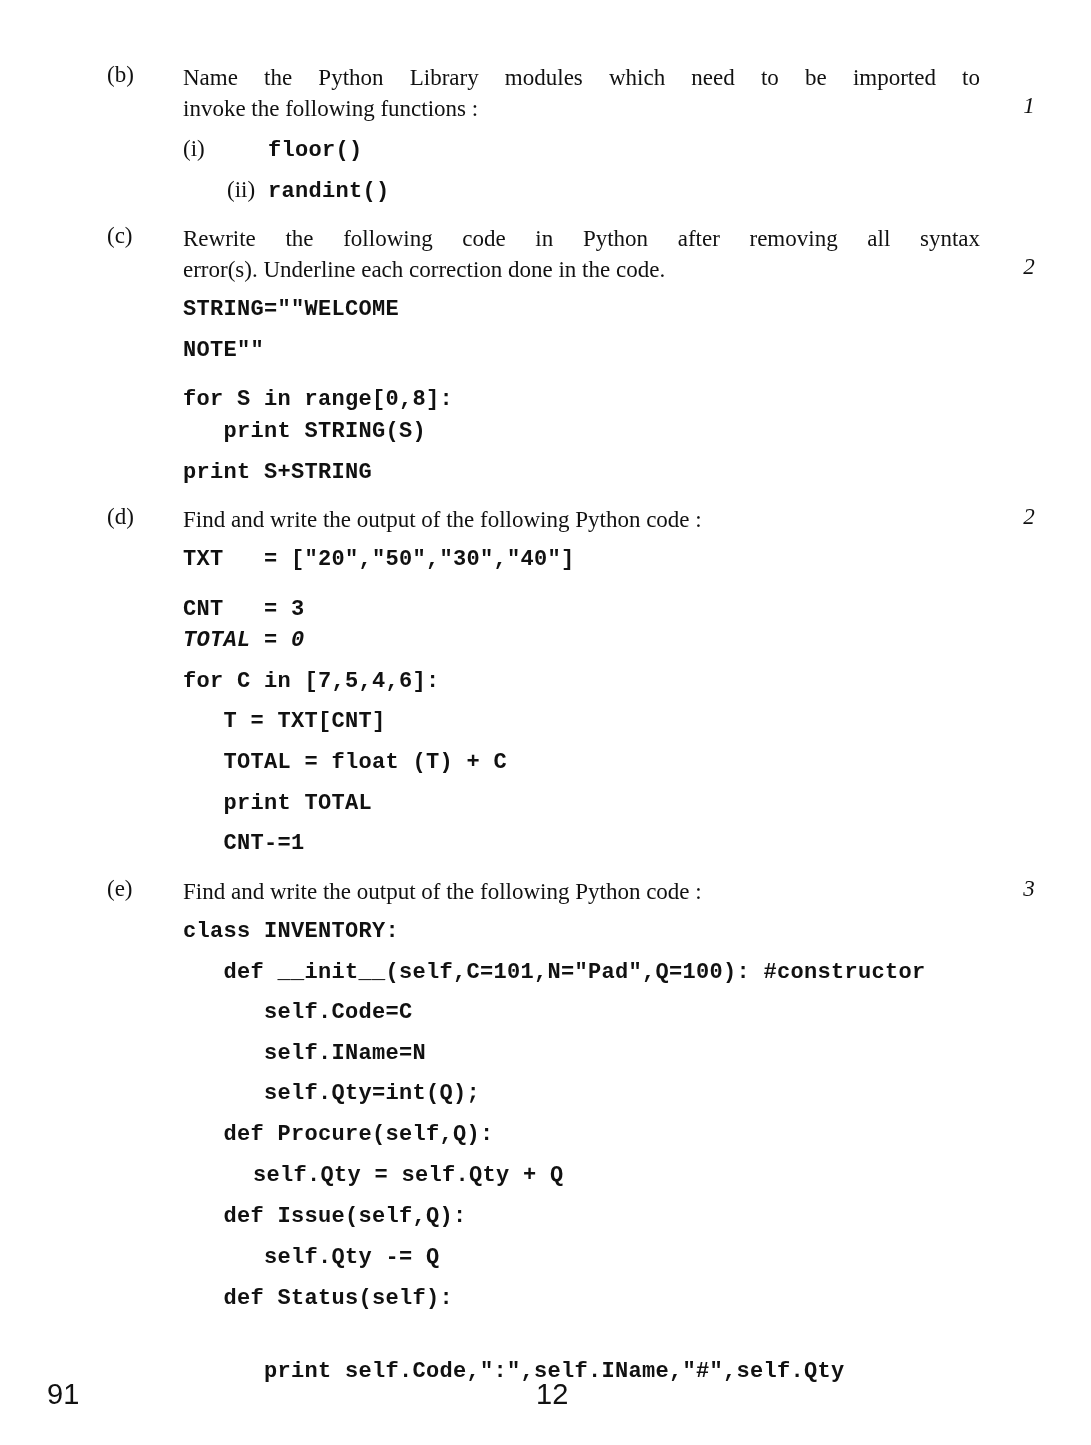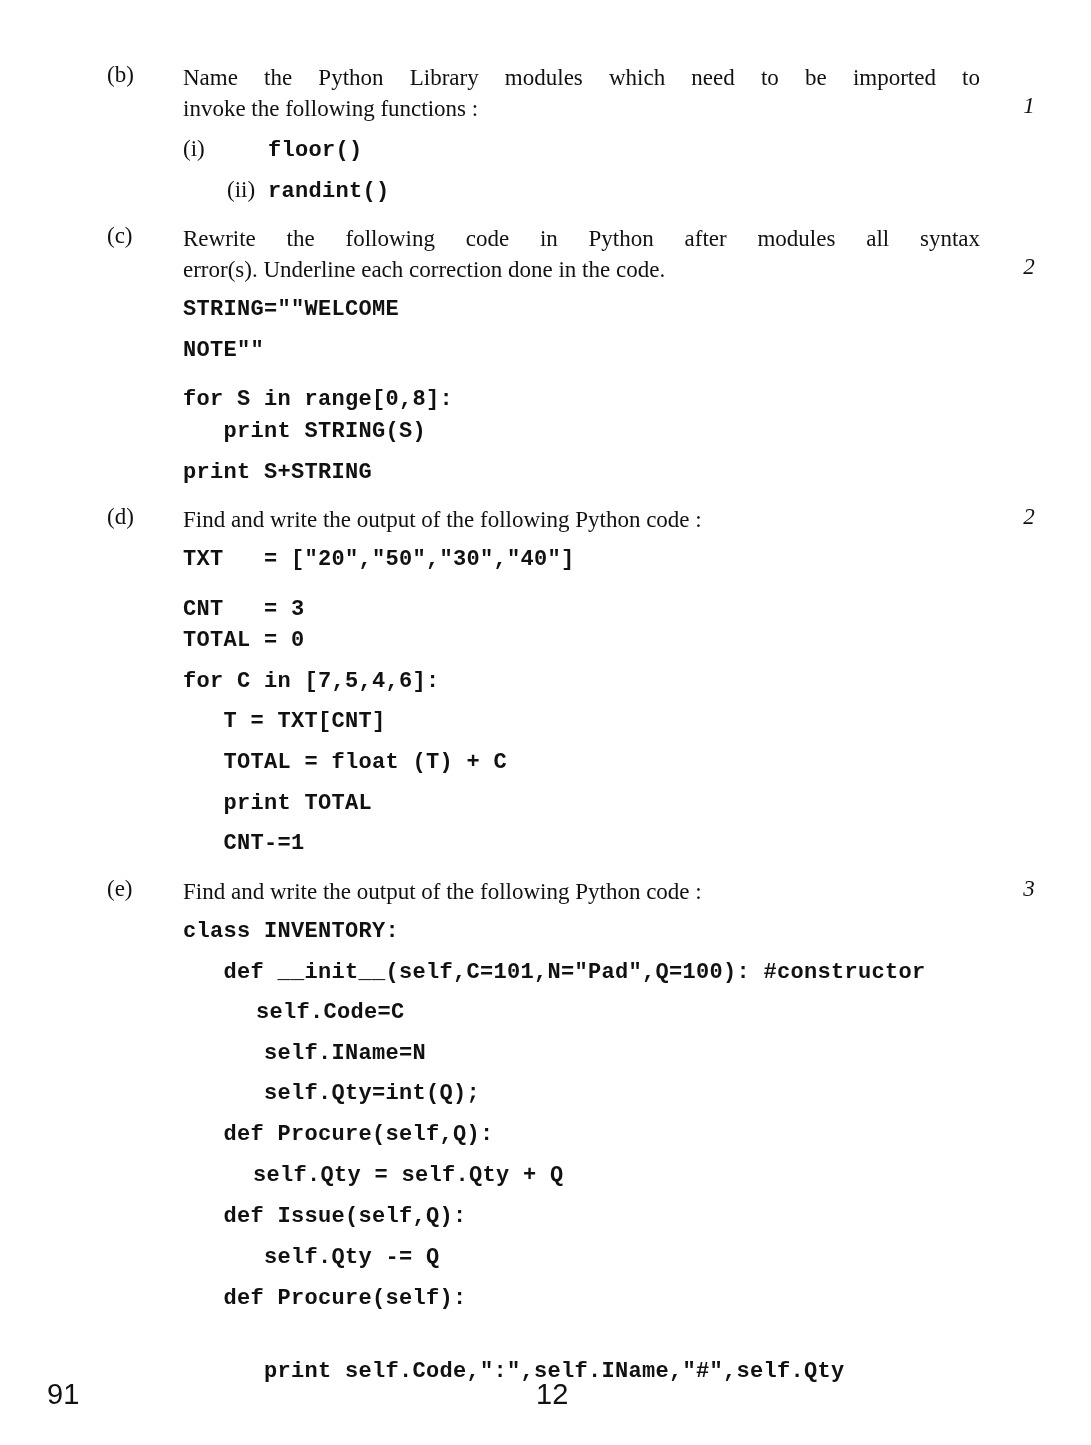--- a/index.html
+++ b/index.html
@@ -44,55 +44,55 @@
   <div class="qtext" style="top:93px;">invoke the following functions :</div>
   <span class="marks italic" style="top:93px;">1</span>
   <span class="sublabel" style="top:136px;">(i)</span>
   <span class="code" style="left:268px; top:138px;">floor()</span>
   <span class="sublabel" style="top:177px;margin-left:44px;">(ii)</span>
   <span class="code" style="left:268px; top:179px;">randint()</span>
 </div>
 
 <div>
   <span class="qlabel" style="top:223px;">(c)</span>
-  <div class="qtext" style="top:223px; text-align-last: justify;">Rewrite the following code in Python after modules all syntax</div>
+  <div class="qtext" style="top:223px; text-align-last: justify;">Rewrite the following code in Python after removing all syntax</div>
   <div class="qtext" style="top:254px;">error(s). Underline each correction done in the code.</div>
   <span class="marks italic" style="top:254px;">2</span>
   <span class="code" style="left:183px; top:297px;">STRING=""WELCOME</span>
   <span class="code" style="left:183px; top:338px;">NOTE""</span>
   <span class="code" style="left:183px; top:378px;margin-top:9px;">for S in range[0,8]:</span>
   <span class="code" style="left:183px; top:419px;">   print STRING(S)</span>
   <span class="code" style="left:183px; top:460px;">print S+STRING</span>
 </div>
 
 <div>
   <span class="qlabel" style="top:504px;">(d)</span>
   <div class="qtext" style="top:504px;">Find and write the output of the following Python code :</div>
   <span class="marks italic" style="top:504px;">2</span>
   <span class="code" style="left:183px; top:547px;">TXT   = ["20","50","30","40"]</span>
   <span class="code" style="left:183px; top:597px;">CNT   = 3</span>
-  <span class="code" style="left:183px; top:628px;">TOTAL = 0</span>
+  <span class="code" style="left:183px; top:628px;font-style:italic;">TOTAL = 0</span>
   <span class="code" style="left:183px; top:669px;">for C in [7,5,4,6]:</span>
   <span class="code" style="left:183px; top:709px;">   T = TXT[CNT]</span>
   <span class="code" style="left:183px; top:750px;">   TOTAL = float (T) + C</span>
   <span class="code" style="left:183px; top:791px;">   print TOTAL</span>
   <span class="code" style="left:183px; top:831px;">   CNT-=1</span>
 </div>
 
 <div>
   <span class="qlabel" style="top:876px;">(e)</span>
   <div class="qtext" style="top:876px;">Find and write the output of the following Python code :</div>
   <span class="marks italic" style="top:876px;">3</span>
   <span class="code" style="left:183px; top:919px;">class INVENTORY:</span>
   <span class="code" style="left:183px; top:960px;">   def __init__(self,C=101,N="Pad",Q=100): #constructor</span>
-  <span class="code" style="left:175px; top:1000px;text-align:right;">      self.Code=C</span>
+  <span class="code" style="left:183px; top:1000px;text-align:right;">      self.Code=C</span>
   <span class="code" style="left:183px; top:1041px;">      self.IName=N</span>
   <span class="code" style="left:183px; top:1081px;">      self.Qty=int(Q);</span>
   <span class="code" style="left:183px; top:1122px;">   def Procure(self,Q):</span>
   <span class="code" style="left:172px; top:1163px;">      self.Qty = self.Qty + Q</span>
   <span class="code" style="left:183px; top:1204px;">   def Issue(self,Q):</span>
   <span class="code" style="left:183px; top:1245px;">      self.Qty -= Q</span>
-  <span class="code" style="left:183px; top:1286px;">   def Procure(self):</span>
+  <span class="code" style="left:183px; top:1286px;">   def Status(self):</span>
   <span class="code" style="left:183px; top:1327px;margin-top:32px;">      print self.Code,":",self.IName,"#",self.Qty</span>
 </div>
 
 <span class="footer" style="left:47px; top:1378px;">91</span>
 <span class="footer" style="left:536px; top:1378px;">12</span>
 
 </body></html>

